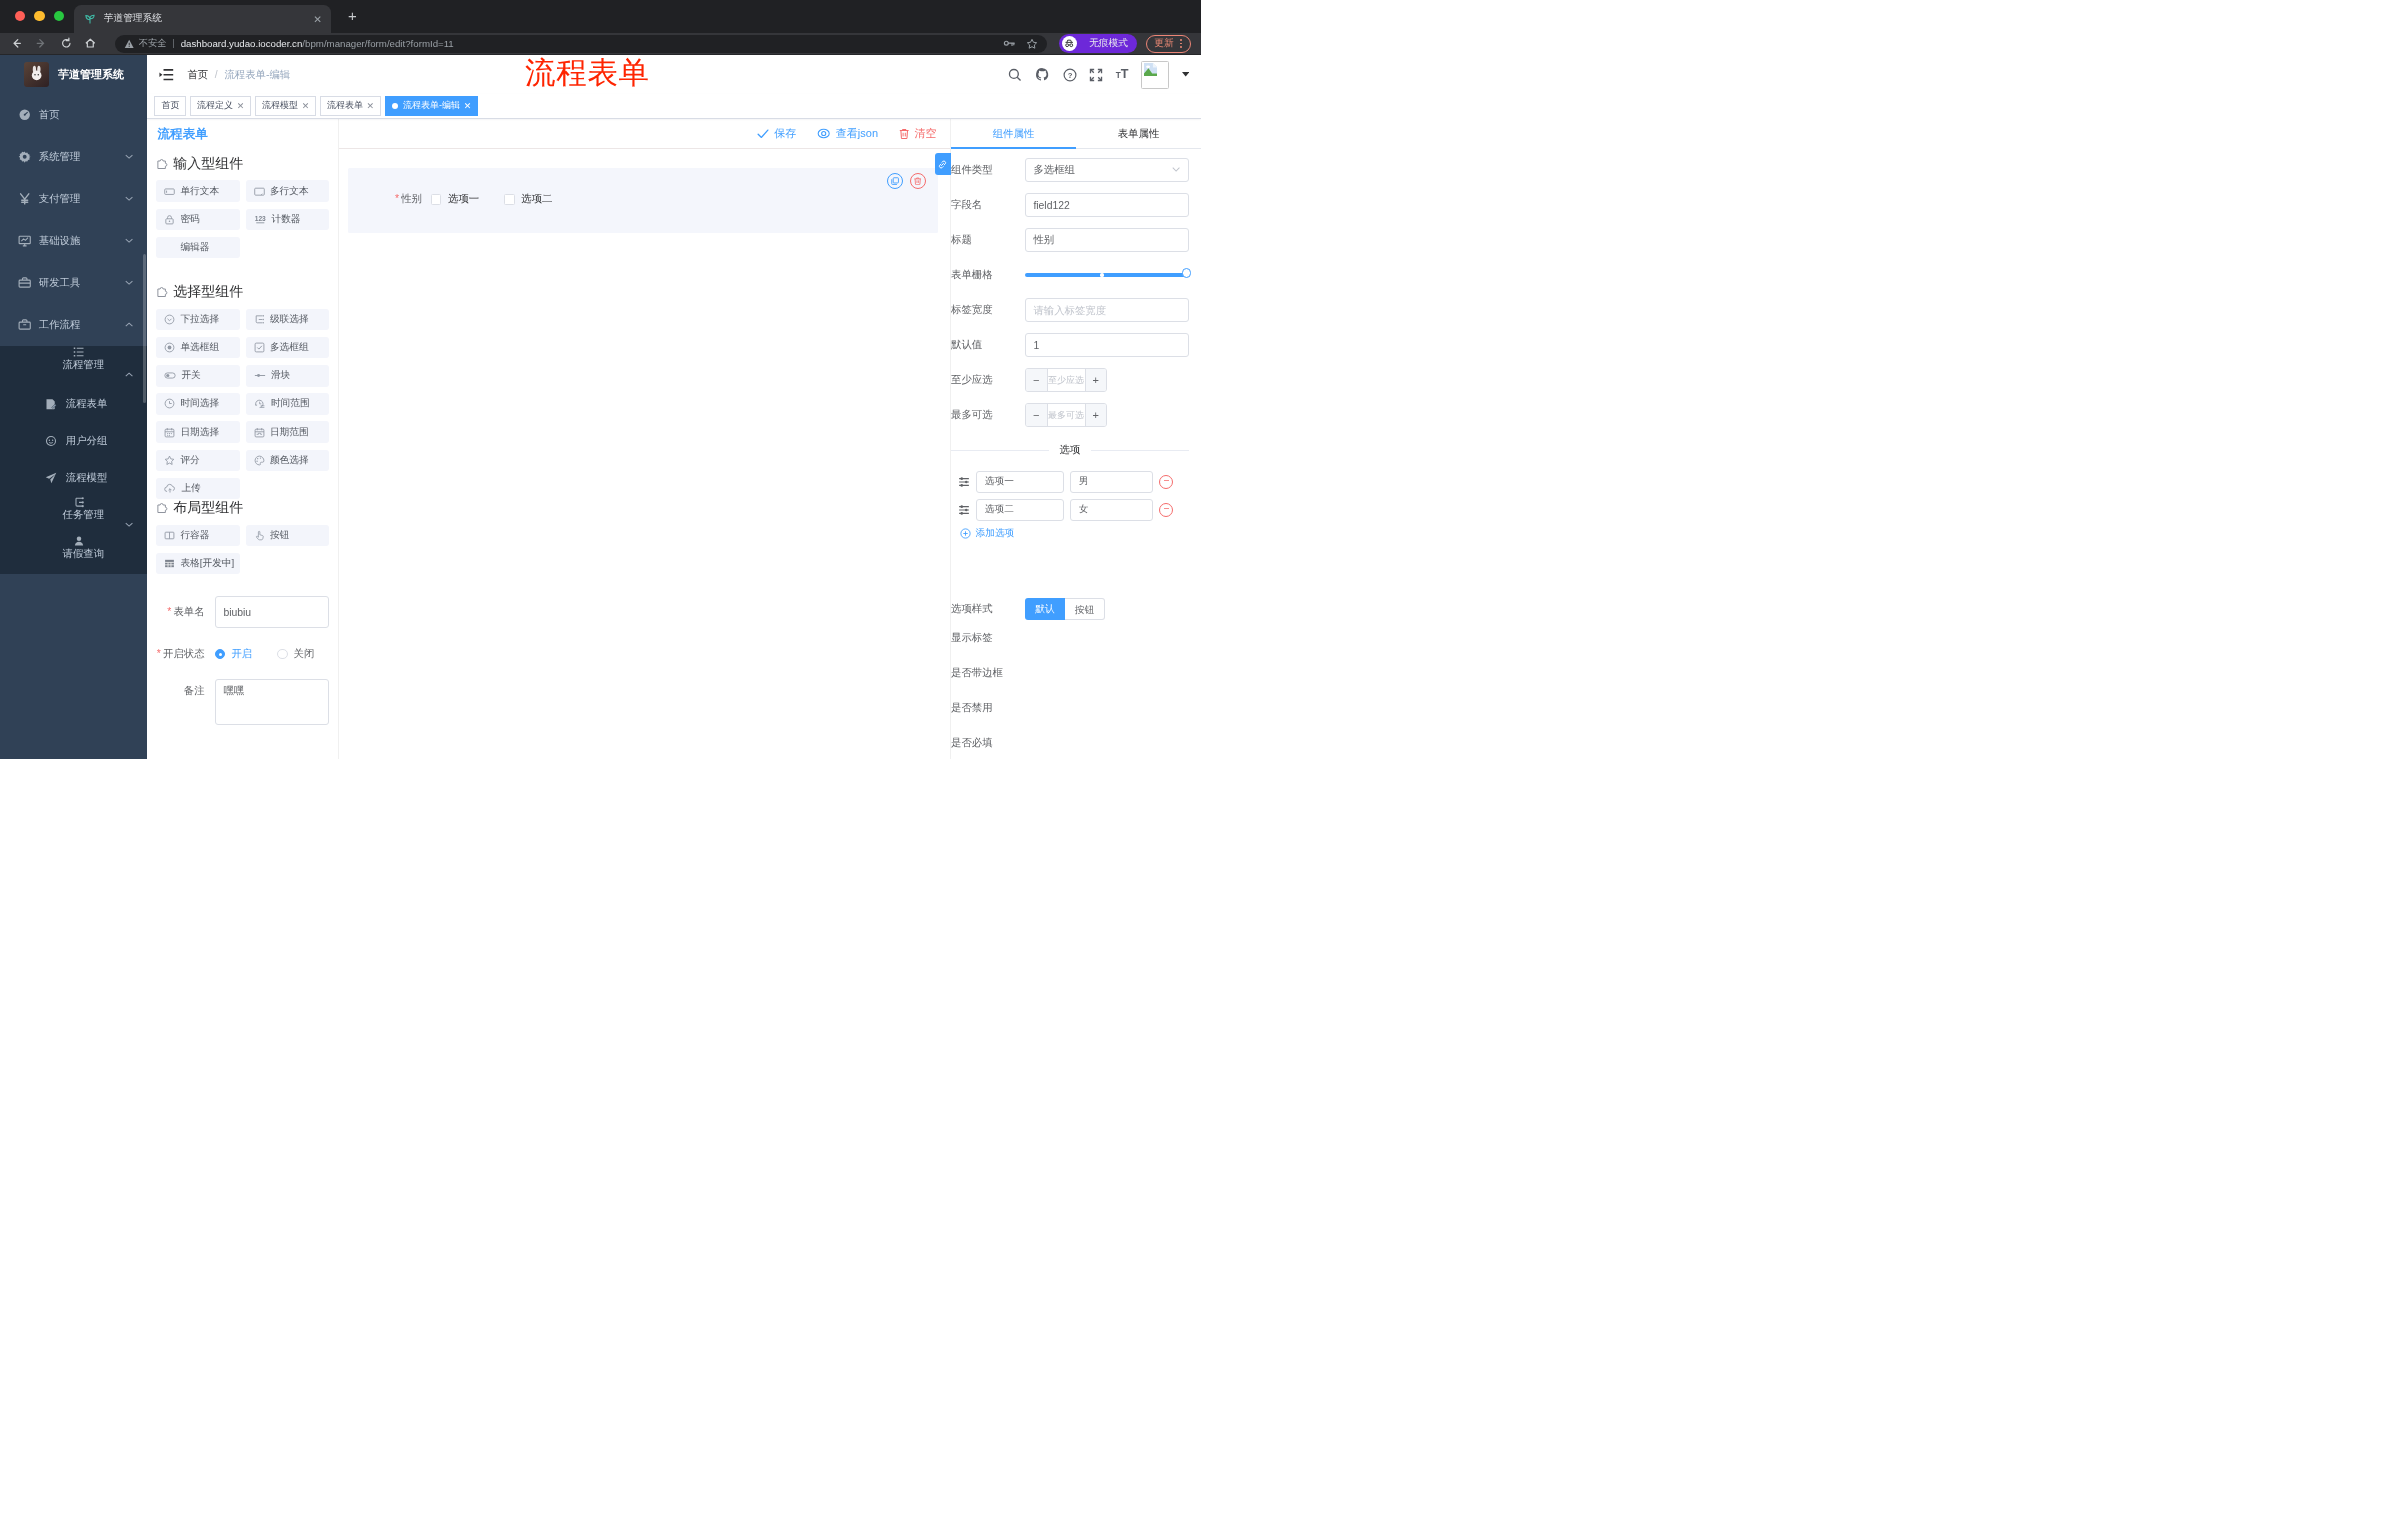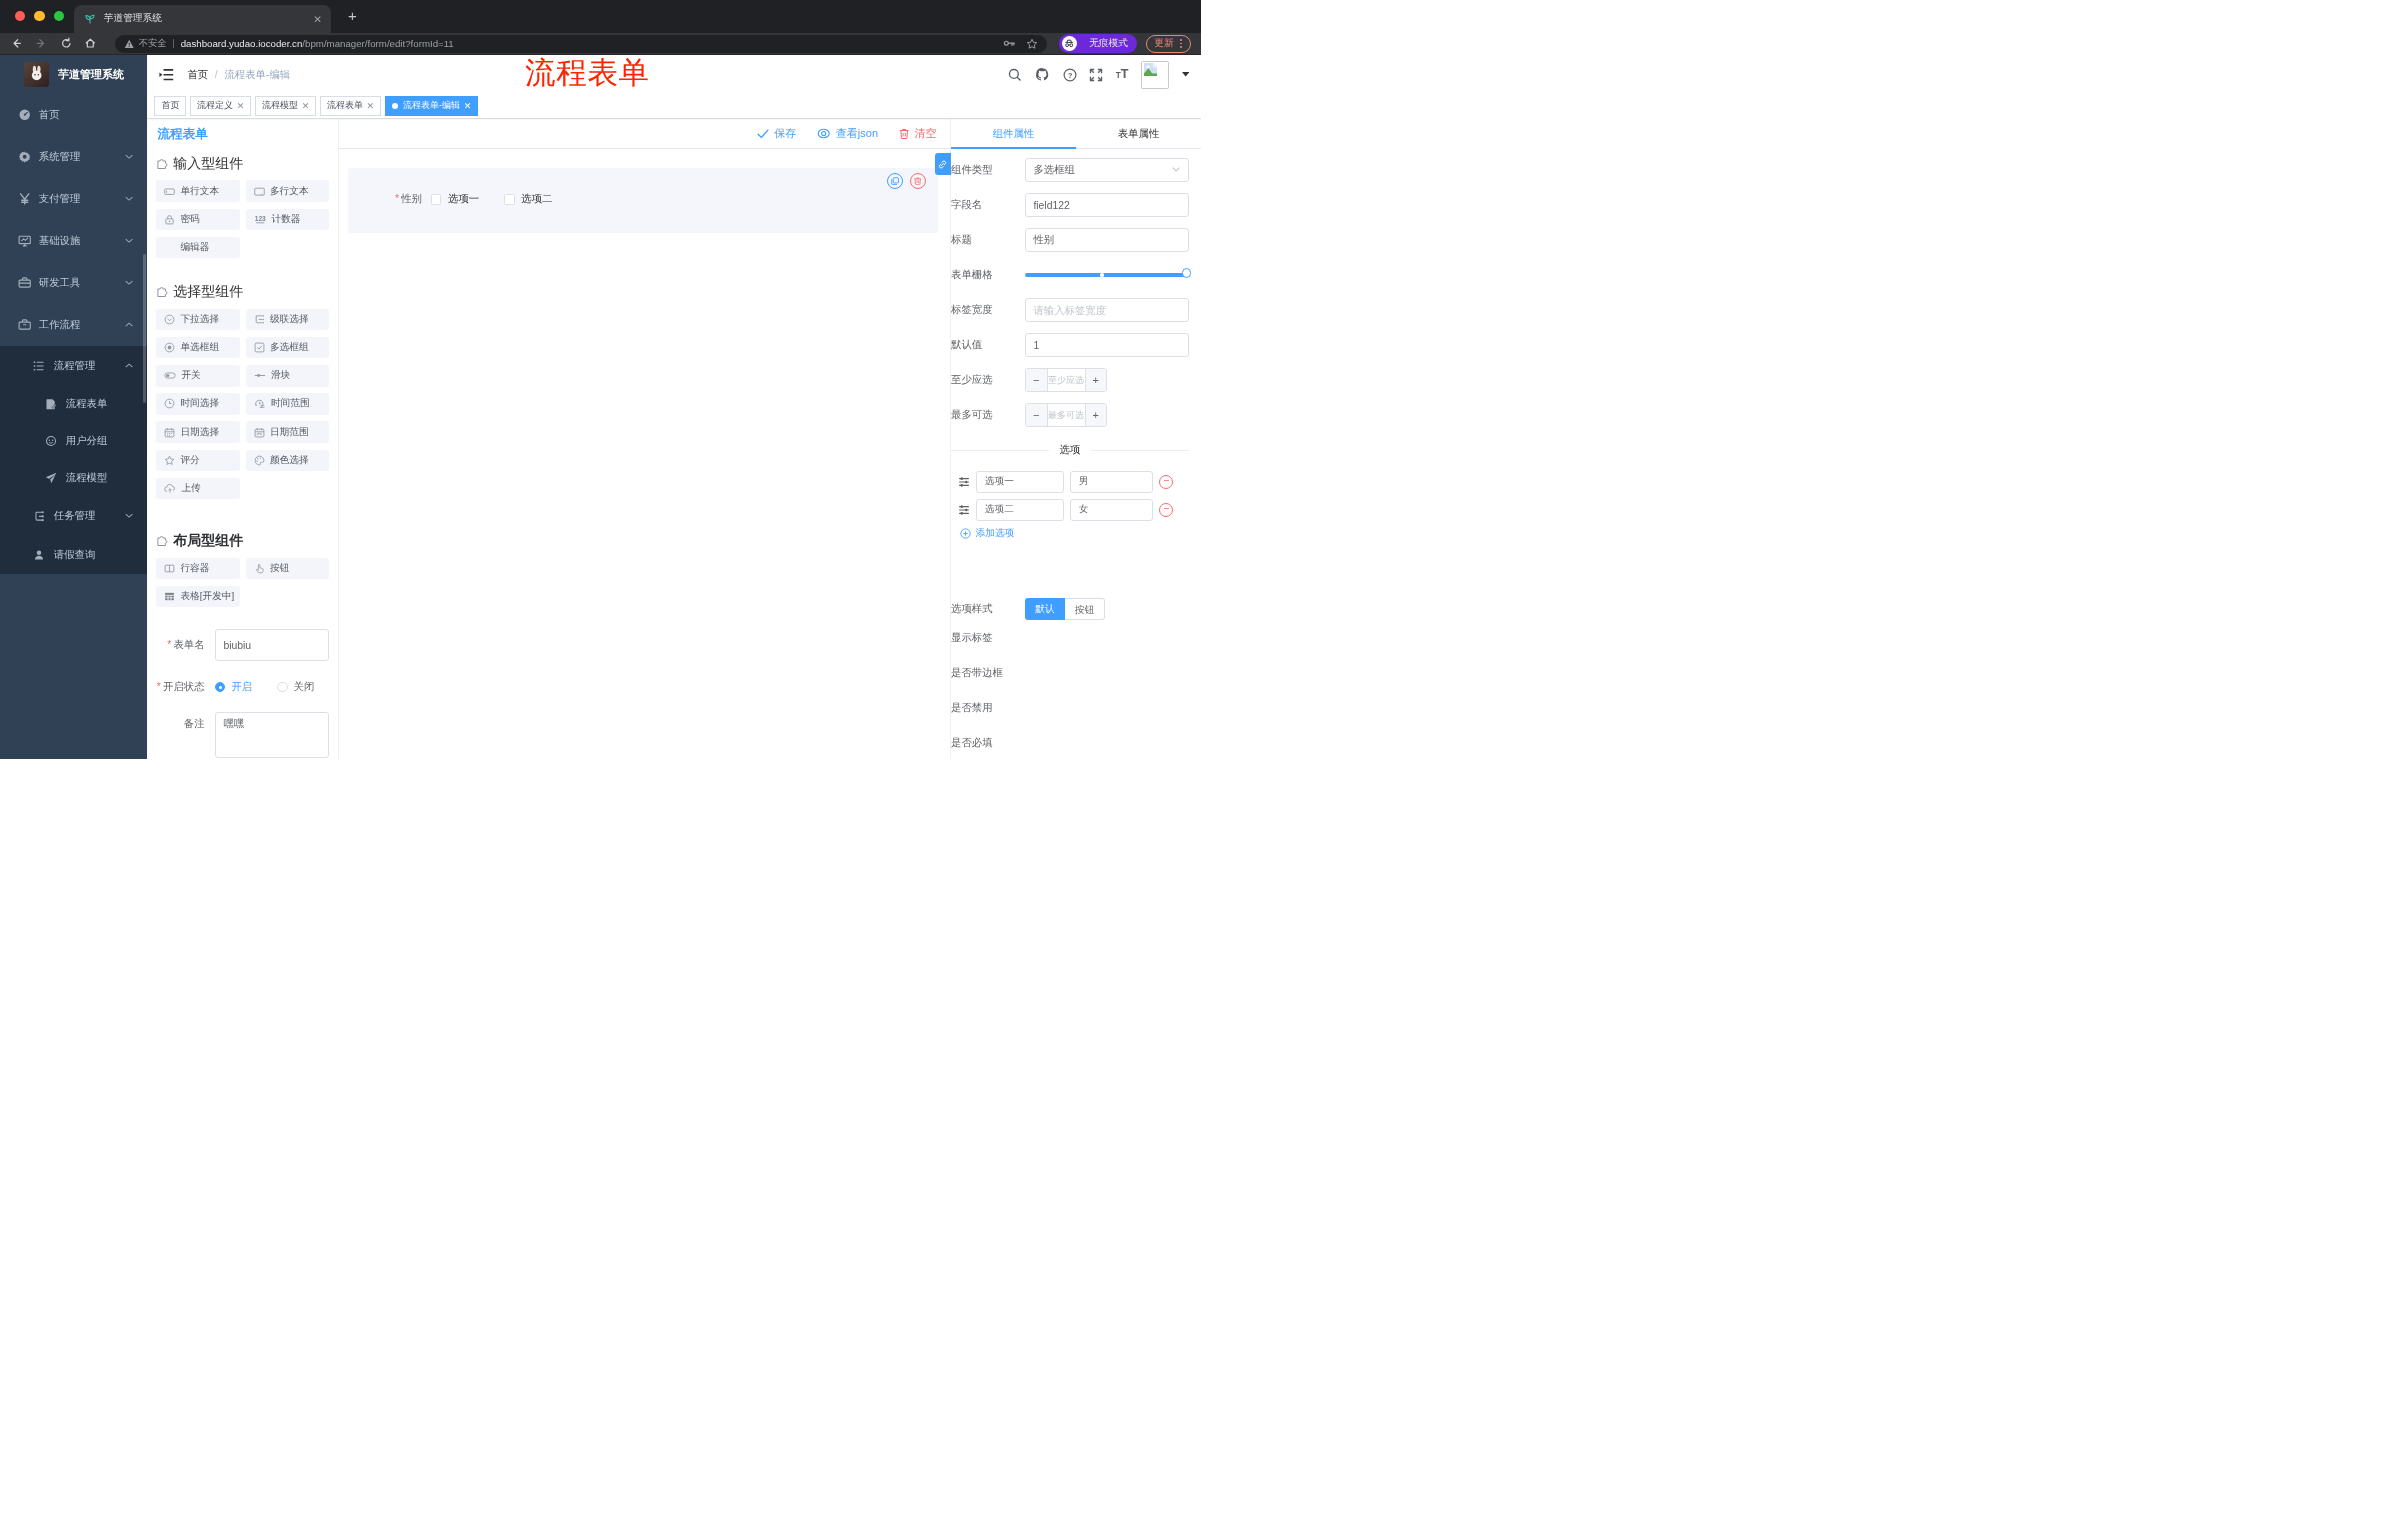--- a/index.html
+++ b/index.html
@@ -36,21 +36,21 @@
   
   .app { display:flex; height:704px; }
   .sidebar { position:relative; width:147px; background:#304156; flex-shrink:0; }
   .logo-row { height:39px; display:flex; align-items:center; padding-left:24px; gap:9px; }
   .logo-img { width:25px; height:25px; border-radius:3px; background:linear-gradient(140deg,#5a4438,#2e2023); display:flex; align-items:center; justify-content:center; overflow:hidden; }
   .app-title { color:#fff; font-size:11px; font-weight:bold; }
   .mi { height:42px; display:flex; align-items:center; padding:0 13.4px 0 18px; color:#bfcbd9; font-size:10.4px; cursor:pointer; }
   .mi .ic { width:13.4px; margin-right:7.4px; flex-shrink:0; }
   .mi .arr { margin-left:auto; }
   .submenu { background:#1f2d3d; }
-  .mi.lv1 { height:39px; padding-left:33px; }
+  .mi.lv1 { height:39px; padding-left:33px;flex-direction:column; }
   .mi.lv2 { height:37px; padding-left:45px; }
   .sb-scroll { position:absolute; right:0.7px; top:199px; width:3px; height:149px; border-radius:1.5px; background:rgba(255,255,255,.22); }
 
   .main { flex:1; display:flex; flex-direction:column; min-width:0; background:#fff; }
   .navbar { height:39px; display:flex; align-items:center; padding:0 12px; background:#fff; }
   .crumb { display:flex; align-items:center; margin-left:13.4px; font-size:10.4px; }
   .crumb .home { color:#303133; }
   .crumb .sep { color:#c0c4cc; margin:0 6.7px; }
   .crumb .cur { color:#97a8be; }
   .nav-right { margin-left:auto; display:flex; align-items:center; gap:12.6px; }
@@ -66,21 +66,21 @@
   .tag.active { background:#409eff; border-color:#409eff; color:#fff; }
   .tag.active .x { color:#fff; }
   .tag.active::before { content:""; width:6px; height:6px; border-radius:50%; background:#fff; margin-right:1.5px; }
 
   .content { flex:1; display:flex; min-height:0; }
 
   
   .panel-left { width:192px; flex-shrink:0; border-right:0.7px solid #f0f0f0; padding:0 9px; overflow:hidden; }
   .panel-title { height:30px; display:flex; align-items:center; color:#409eff; font-size:12.6px; font-weight:bold; padding-left:1.5px; }
   .sec-h { display:flex; align-items:center; gap:5.2px; font-size:14px; color:#303133;text-align:center; }
-  .sec1{margin-top:6px;} .sec2{margin-top:25px;} .sec3{margin-top:33px;font-weight:bold;}
+  .sec1{margin-top:6px;} .sec2{margin-top:25px;} .sec3{}
   .cgrid { display:grid; grid-template-columns:1fr 1fr; gap:6.7px 6px; margin-top:7.4px; }
   .pill { height:21.5px; background:#f3f5fb; border-radius:3px; display:flex; align-items:center; padding-left:8.2px; gap:5.2px; font-size:9.7px; color:#545961; cursor:move; }
   .pill .pic { flex-shrink:0; }
 
   .meta { margin-top:22px; }
   .mrow { display:flex; margin-bottom:13.4px; align-items:center; }
   .mrow.top { align-items:flex-start; }
   .mlabel { width:59px; text-align:right; padding-right:10.4px; font-size:10.4px; color:#606266; flex-shrink:0; line-height:24px; white-space:nowrap; }
   .req { color:#f56c6c; margin-right:2.2px; }
   .minput { flex:1; height:32px; border:0.7px solid #dcdfe6; border-radius:3px; padding:0 7.4px; font-size:10.4px; color:#606266; font-family:inherit; outline:none; min-width:0; }

